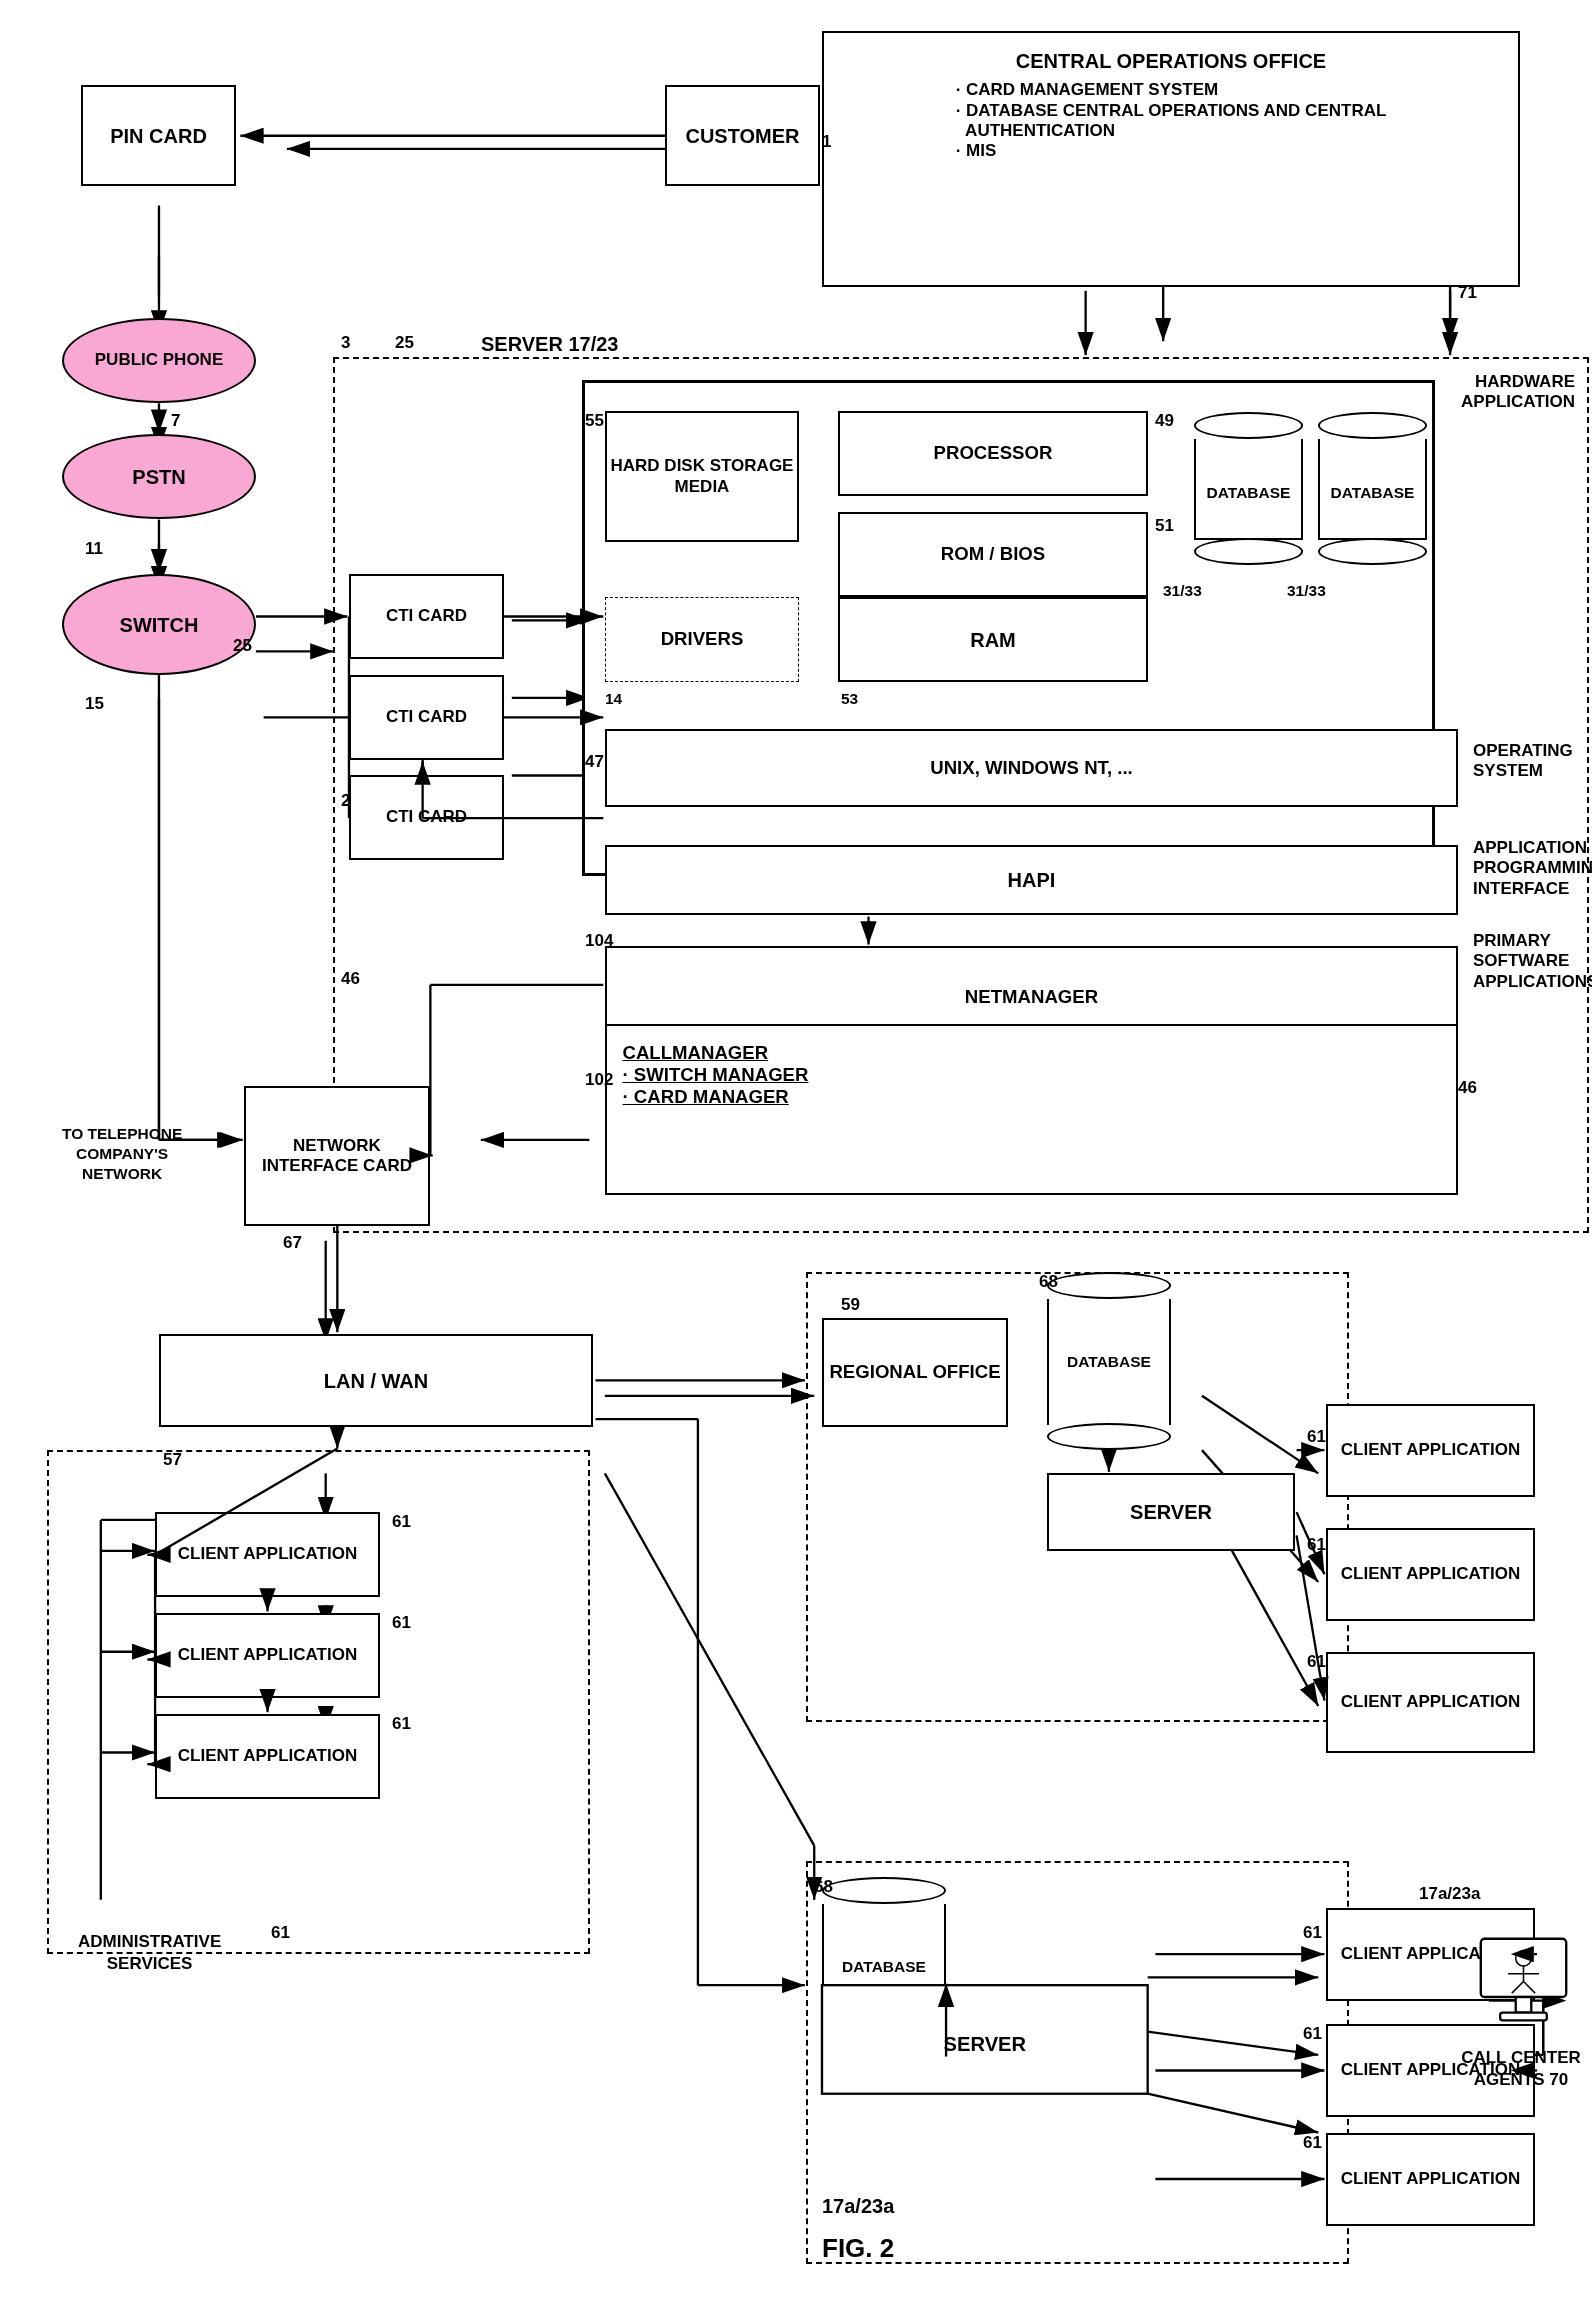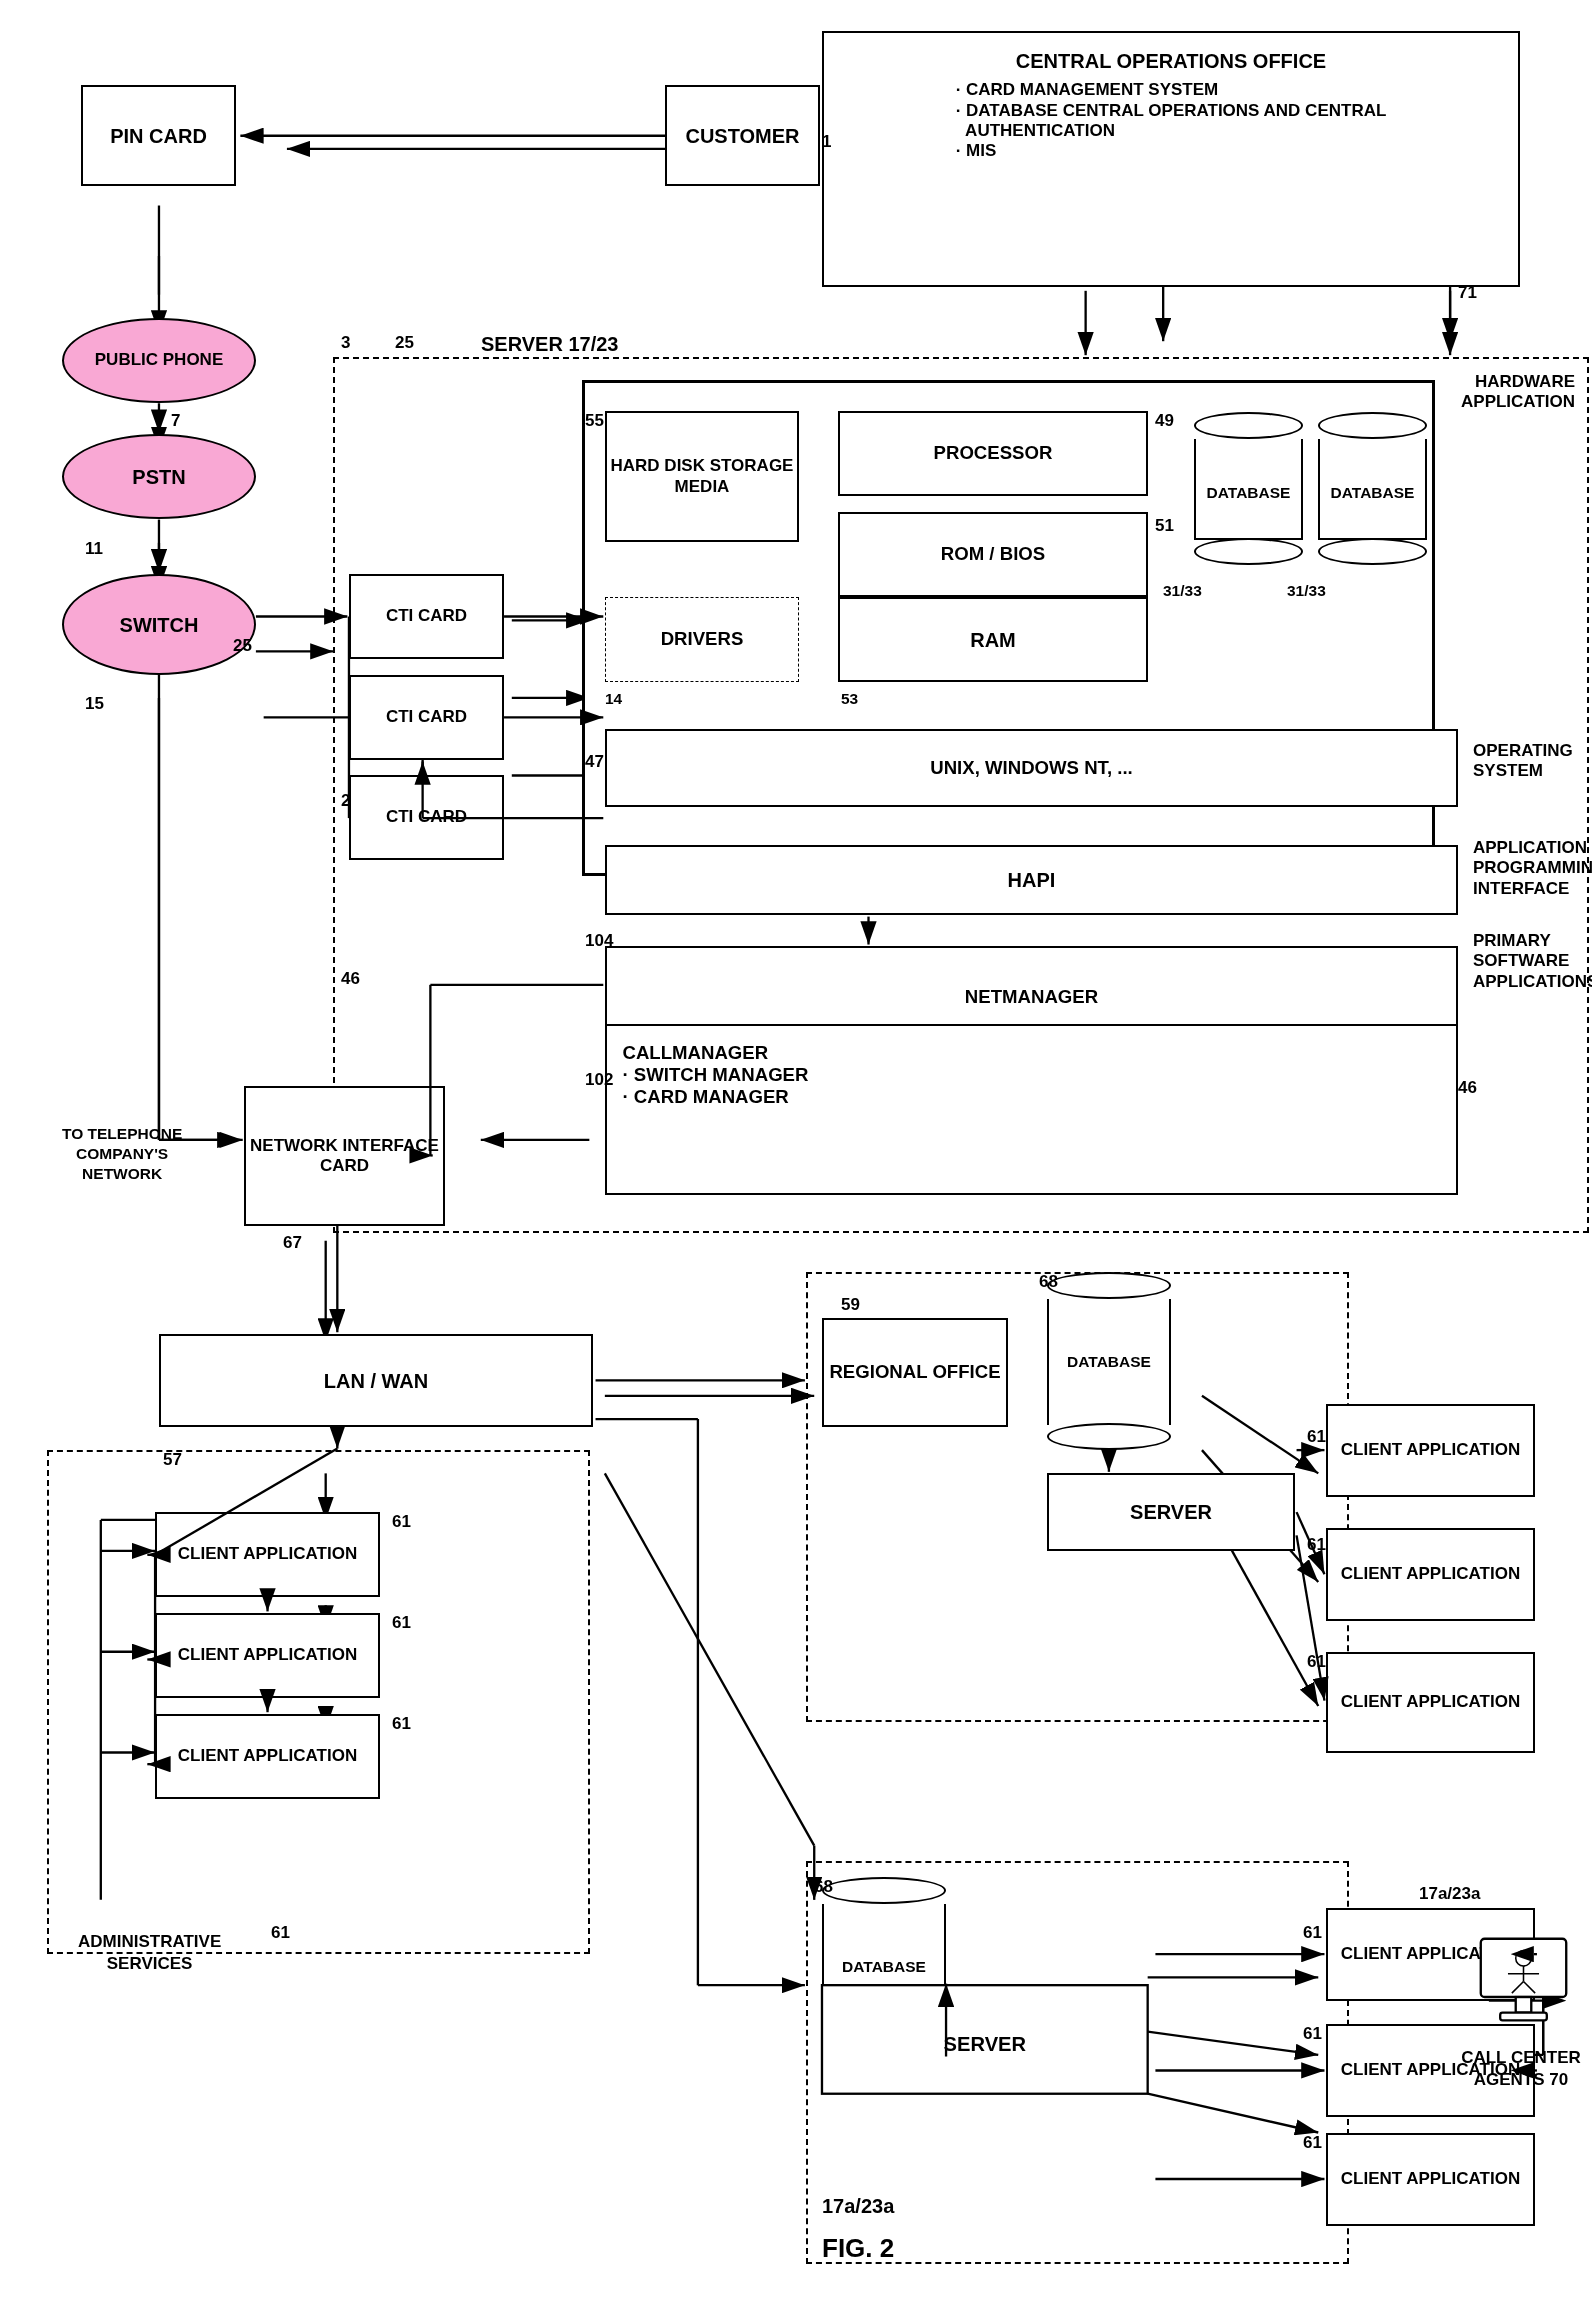--- a/index.html
+++ b/index.html
@@ -314,21 +314,21 @@
   <div class="label" style="left:1473px; top:931px; font-size:17px; text-align:left; line-height:1.2;">
     PRIMARY<br>SOFTWARE<br>APPLICATIONS
   </div>
 
   <div class="label" style="left:1458px; top:1078px; font-size:17px;">46</div>
 
   <div class="box" style="left:605px; top:946px; width:853px; height:101px; font-size:18.6px; border-bottom:none;">
     <span>NETMANAGER</span>
   </div>
 
-  <div class="box" style="left:605px; top:1024px; width:853px; height:171px; font-size:18.6px; align-items:flex-start; justify-content:flex-start; padding:15.5px; text-align:left;">
+  <div class="box" style="left:605px; top:1024px; width:853px; height:171px; font-size:18.6px; align-items:flex-start; justify-content:flex-start; padding:15.5px; text-align:left;text-decoration:underline;">
     <div>
       CALLMANAGER<br>
       · SWITCH MANAGER<br>
       · CARD MANAGER
     </div>
   </div>
 
   <div class="label" style="left:585px; top:1070px; font-size:17px;">102</div>
 
   <div class="label" style="left:341px; top:969px; font-size:17px;">46</div>
@@ -336,21 +336,21 @@
   <div class="box" style="left:349px; top:574px; width:155px; height:85px; font-size:17px;">
     <span>CTI CARD</span>
   </div>
   <div class="box" style="left:349px; top:675px; width:155px; height:85px; font-size:17px;">
     <span>CTI CARD</span>
   </div>
   <div class="box" style="left:349px; top:775px; width:155px; height:85px; font-size:17px;">
     <span>CTI CARD</span>
   </div>
 
-  <div class="box" style="left:244px; top:1086px; width:201px; height:140px; font-size:17px;">
+  <div class="box" style="left:244px; top:1086px; width:186px; height:140px; font-size:17px;">
     <span>NETWORK
 INTERFACE
 CARD</span>
   </div>
 
   <div class="label" style="left:283px; top:1233px; font-size:17px;">67</div>
 
   <div class="label" style="left:62px; top:1124px; font-size:15.5px; line-height:1.3;">
     TO TELEPHONE<br>COMPANY'S<br>NETWORK
   </div>

